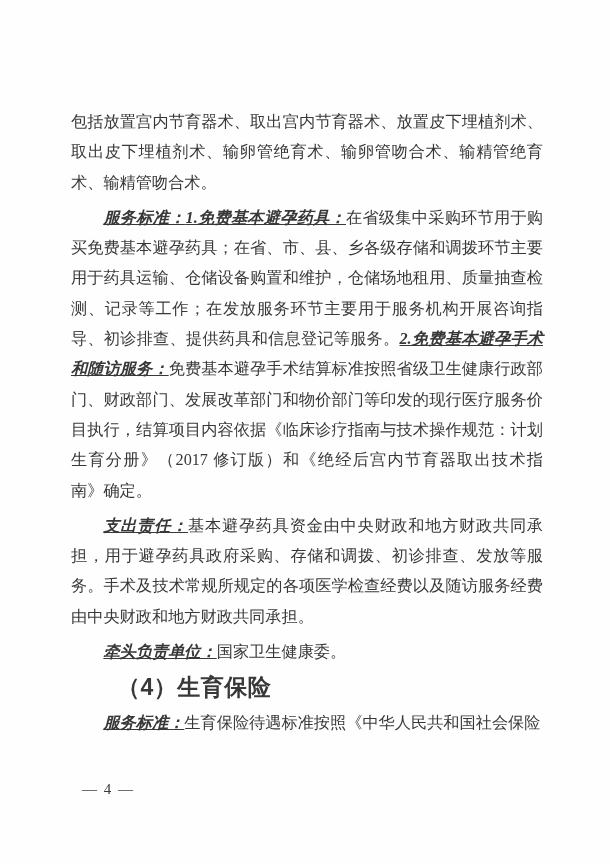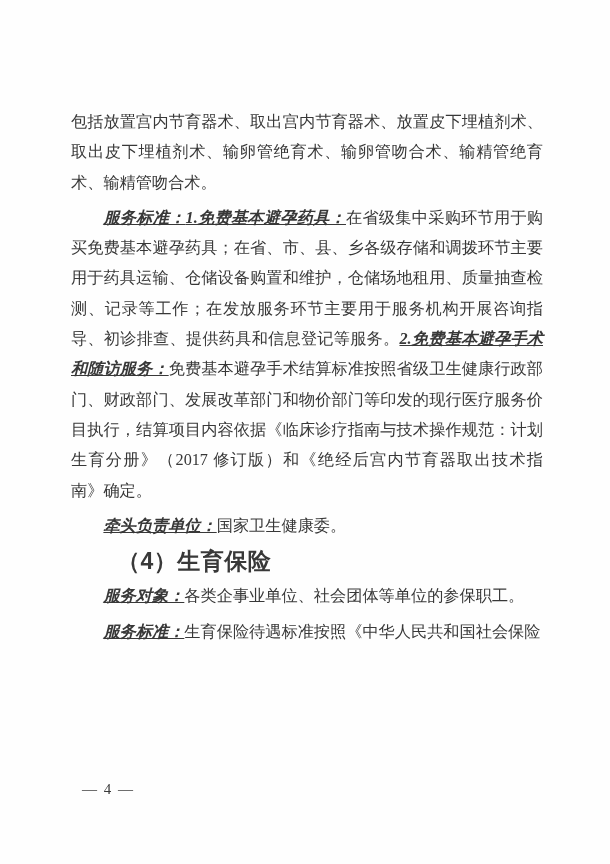--- a/index.html
+++ b/index.html
@@ -63,19 +63,19 @@
     font-family: "Liberation Serif", "DejaVu Serif", serif;
   }
 </style>
 </head>
 <body>
 
 <main class="page">
   <div class="doc" id="doc-body">
       <p class="para body"><span class="run-normal">包括放置宫内节育器术、取出宫内节育器术、放置皮下埋植剂术、取出皮下埋植剂术、输卵管绝育术、输卵管吻合术、输精管绝育术、输精管吻合术。</span></p>
       <p class="para body indent"><span class="run-lead">服务标准：</span><span class="run-lead">1.免费基本避孕药具：</span><span class="run-normal">在省级集中采购环节用于购买免费基本避孕药具；在省、市、县、乡各级存储和调拨环节主要用于药具运输、仓储设备购置和维护，仓储场地租用、质量抽查检测、记录等工作；在发放服务环节主要用于服务机构开展咨询指导、初诊排查、提供药具和信息登记等服务。</span><span class="run-lead">2.免费基本避孕手术和随访服务：</span><span class="run-normal">免费基本避孕手术结算标准按照省级卫生健康行政部门、财政部门、发展改革部门和物价部门等印发的现行医疗服务价目执行，结算项目内容依据《临床诊疗指南与技术操作规范：计划生育分册》（2017 修订版）和《绝经后宫内节育器取出技术指南》确定。</span></p>
+      <p class="para body indent"><span class="run-lead">支出责任：</span><span class="run-normal">基本避孕药具资金由中央财政和地方财政共同承担，用于避孕药具政府采购、存储和调拨、初诊排查、发放等服务。手术及技术常规所规定的各项医学检查经费以及随访服务经费由中央财政和地方财政共同承担。</span></p>
       <p class="para body indent"><span class="run-lead">牵头负责单位：</span><span class="run-normal">国家卫生健康委。</span></p>
       <p class="para heading indent"><span class="run-heading">（4）生育保险</span></p>
-      <p class="para body indent"><span class="run-lead">服务对象：</span><span class="run-normal">各类企事业单位、社会团体等单位的参保职工。</span></p>
       <p class="para body indent"><span class="run-lead">服务标准：</span><span class="run-normal">生育保险待遇标准按照《中华人民共和国社会保险</span></p>
     </div>
   <div class="footer">— 4 —</div>
 </main>
 
 </body></html>

